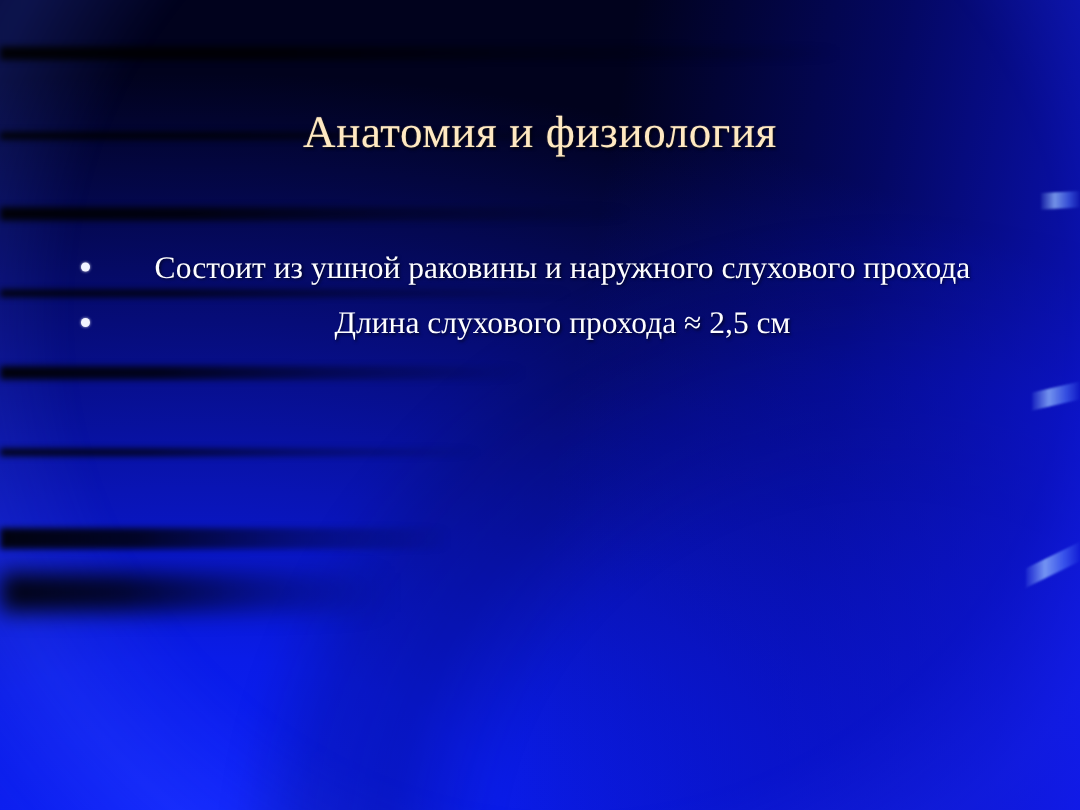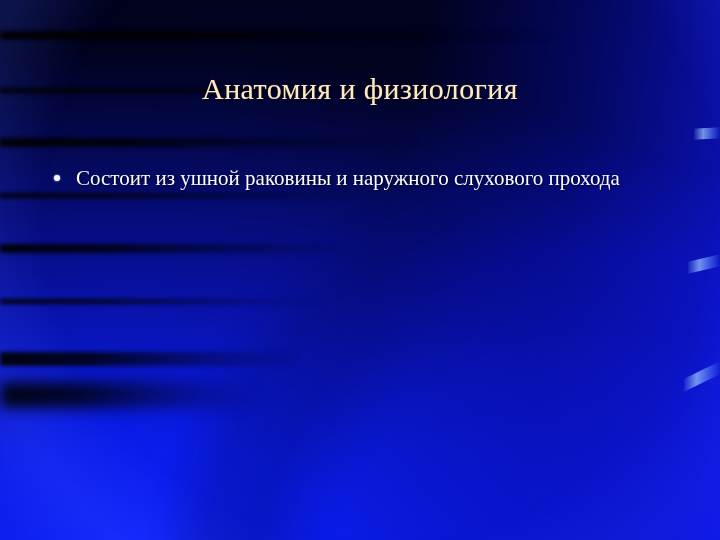--- a/index.html
+++ b/index.html
@@ -110,20 +110,21 @@
     letter-spacing: 0.4px;
     text-shadow: 1px 1px 2px rgba(0,0,0,0.75), 0 0 1px rgba(255,225,170,0.5);
     white-space: nowrap;
   }
 
   .bullets {
     position: absolute;
     left: 54px;
     top: 164px;
     width: 620px;
+    text-align: center;
   }
   .bullet-row {
     display: flex;
     align-items: flex-start;
     margin-bottom: 9px;
   }
   .bullet-mark {
     flex: 0 0 auto;
     width: 22px;
     padding-top: 11px;
@@ -175,17 +176,23 @@
     <div class="bullets">
 
       <div class="bullet-row">
         <span class="bullet-mark">
             <i></i>
           </span>
         <span class="bullet-text">Состоит из ушной раковины и наружного слухового прохода</span>
       </div>
 
 
+      <div class="bullet-row">
+        <span class="bullet-mark">
+            <i></i>
+          </span>
+        <span class="bullet-text">Длина слухового прохода ≈ 2,5 см</span>
+      </div>
 
 
     </div>
   </div>
 </div>
 
 </body></html>

